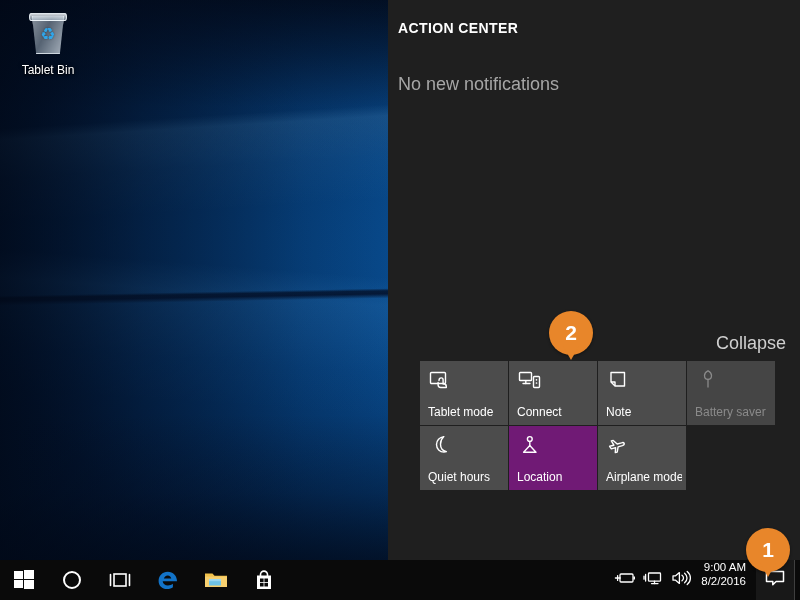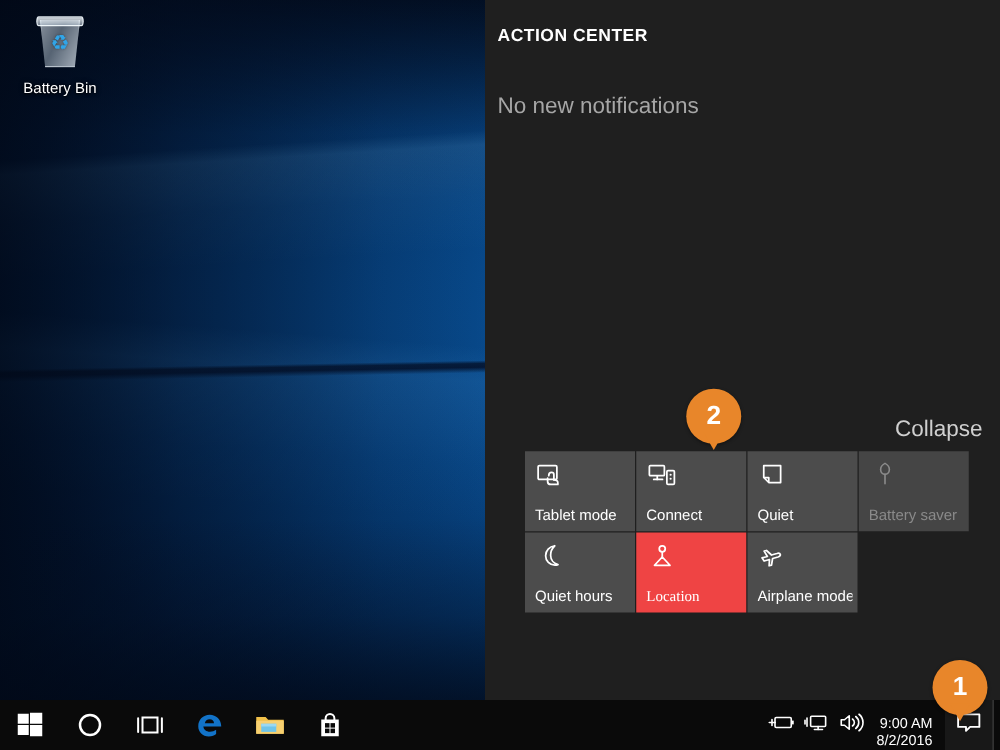--- a/index.html
+++ b/index.html
@@ -121,21 +121,21 @@
     margin-left:28px;
   }
   .tile {
     width:88px; height:64px;
     background:#4c4c4c;
     color:#ffffff;
     position:relative;
     cursor:pointer;
     user-select:none;
   }
-  .tile.on  { background:#ef4444;font-family:Liberation Serif, serif; }
+  .tile.on  { background:#701a75; }
   .tile.off { background:#4c4c4c; }
   .tile.disabled { background:#454545; color:#8a8a8a; cursor:default; }
   .tile .t-icon {
     position:absolute; left:8px; top:7px; width:26px; height:24px;
   }
   .tile .t-icon svg { display:block; width:100%; height:100%; }
   .tile .t-label {
     position:absolute; left:8px; right:4px; bottom:6px;
     font-size:12px; line-height:14px;
     white-space:nowrap; overflow:hidden;
@@ -158,21 +158,21 @@
   #tb-tray {
     display:flex; align-items:center; gap:0; padding-right:0;
   }
   .tray-icon {
     width:28px; height:40px; display:flex; align-items:center; justify-content:center;
     cursor:pointer;
   }
   #tb-clock {
     color:#ffffff; font-size:11.5px; line-height:14px; text-align:right;
     padding:0 10px 0 6px; cursor:pointer;
-    display:flex; flex-direction:column; justify-content:flex-end; height:40px;
+    display:flex; flex-direction:column; justify-content:flex-start; height:40px;
   }
   #tb-action-center {
     width:38px; height:40px; display:flex; align-items:center; justify-content:center;
     cursor:pointer; background:rgba(255,255,255,.06);
   }
   #tb-showdesktop {
     width:6px; height:40px; border-left:1px solid rgba(255,255,255,.22);
     cursor:pointer;
   }
 
@@ -210,21 +210,21 @@
   <div class="wp-layer wp-dark-top"></div>
   <div class="wp-layer wp-dark-left"></div>
   <div class="wp-layer wp-dark-bottom"></div>
 
   <div id="recycle-bin">
     <div class="rb-art">
       <div class="rb-body"></div>
       <div class="rb-lip"></div>
       <div class="rb-logo">♻</div>
     </div>
-    <div class="rb-label">Battery Bin</div>
+    <div class="rb-label">Tablet Bin</div>
   </div>
 </div>
 
 <div id="action-center">
 
   <div id="ac-title">ACTION CENTER</div>
 
   <div id="ac-empty">No new notifications</div>
 
   <div id="ac-spacer"></div>
@@ -260,21 +260,21 @@
       <span class="t-label">Connect</span>
     </div>
 
     <div class="tile off">
       <span class="t-icon">
         <svg viewBox="0 0 26 24" fill="none" stroke="#fff" stroke-width="1.4">
           <path d="M5 4.5h13.5v13.5h-9.5L5 14z" stroke-linejoin="round"></path>
           <path d="M9 18V14H5" stroke-linejoin="round"></path>
         </svg>
       </span>
-      <span class="t-label">Quiet</span>
+      <span class="t-label">Note</span>
     </div>
 
 
     <div class="tile disabled">
       <span class="t-icon">
         <svg viewBox="0 0 26 24" fill="none" stroke="#8a8a8a" stroke-width="1.3">
           <path d="M9.5 7.5c0-2.4 2-4 3.5-4.8 1.5.8 3.5 2.4 3.5 4.8 0 2.3-1.6 3.9-3.5 3.9S9.5 9.8 9.5 7.5z"></path>
           <path d="M13 11.4v7.6" stroke-linecap="round"></path>
         </svg>
       </span>

